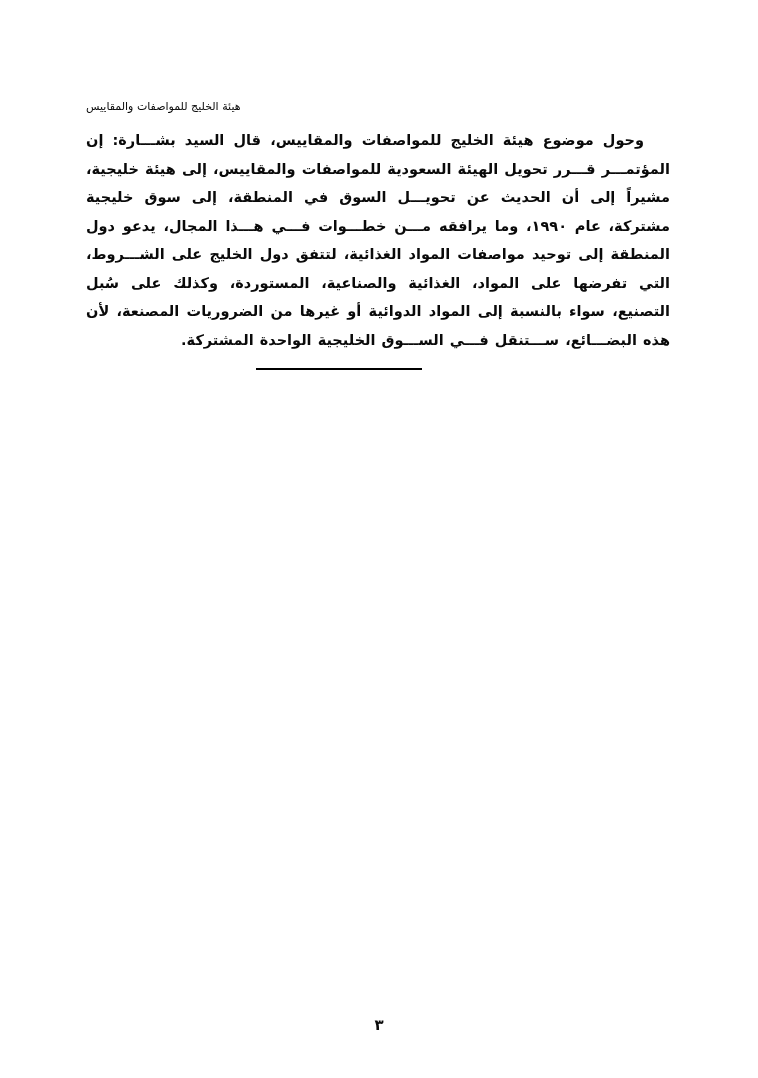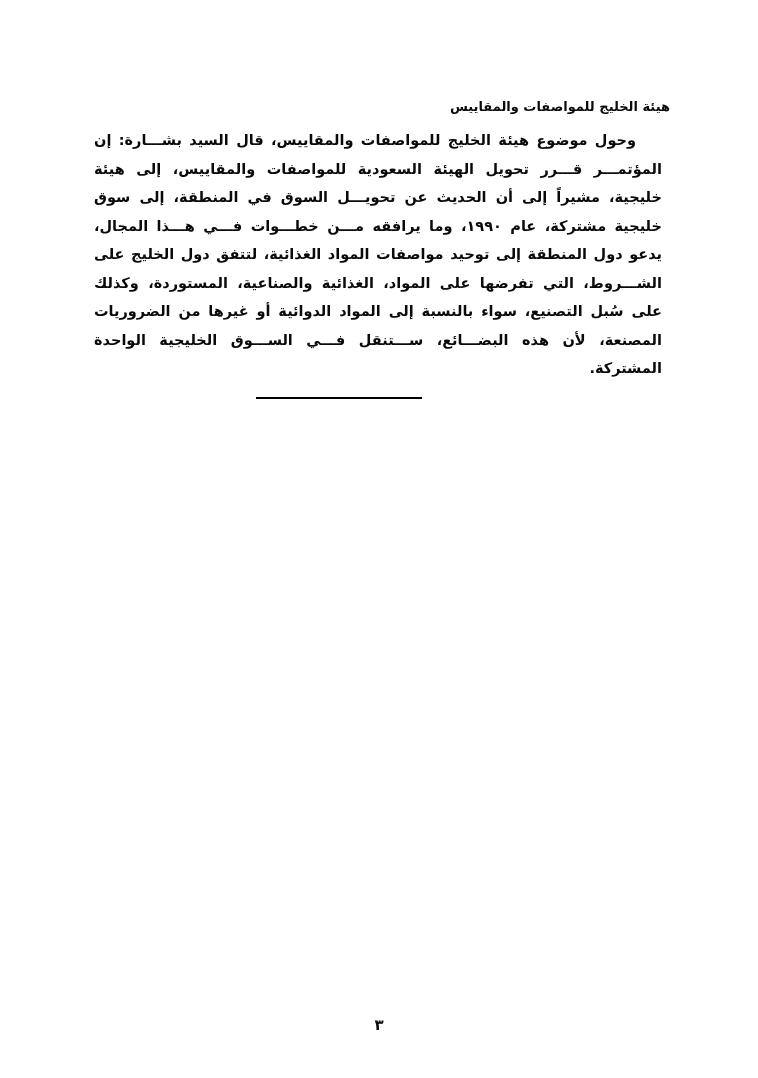--- a/index.html
+++ b/index.html
@@ -15,31 +15,31 @@
     background: #ffffff;
     font-family: "DejaVu Sans", sans-serif;
     direction: rtl;
     color: #0a0a0a;
     overflow: hidden;
   }
   .content {
     padding: 96px 88px 0 86px;
   }
   .heading {
-    font-size: 13px;
-    font-weight: bold;
+    font-size: 11px;
+    font-weight: normal;
     line-height: 22px;
     margin: 0 0 8px 0;
-    text-align: right;
+    text-align: left;
   }
   .paragraph {
     font-size: 14.5px;
     font-weight: bold;
     line-height: 28.5px;
-    margin: 8px;
+    margin: 0;
     text-align: justify;
     text-indent: 26px;
     word-spacing: 1px;
   }
   .divider {
     margin: 14px 248px 0 0;
     width: 166px;
     height: 2px;
     background: #000000;
   }

